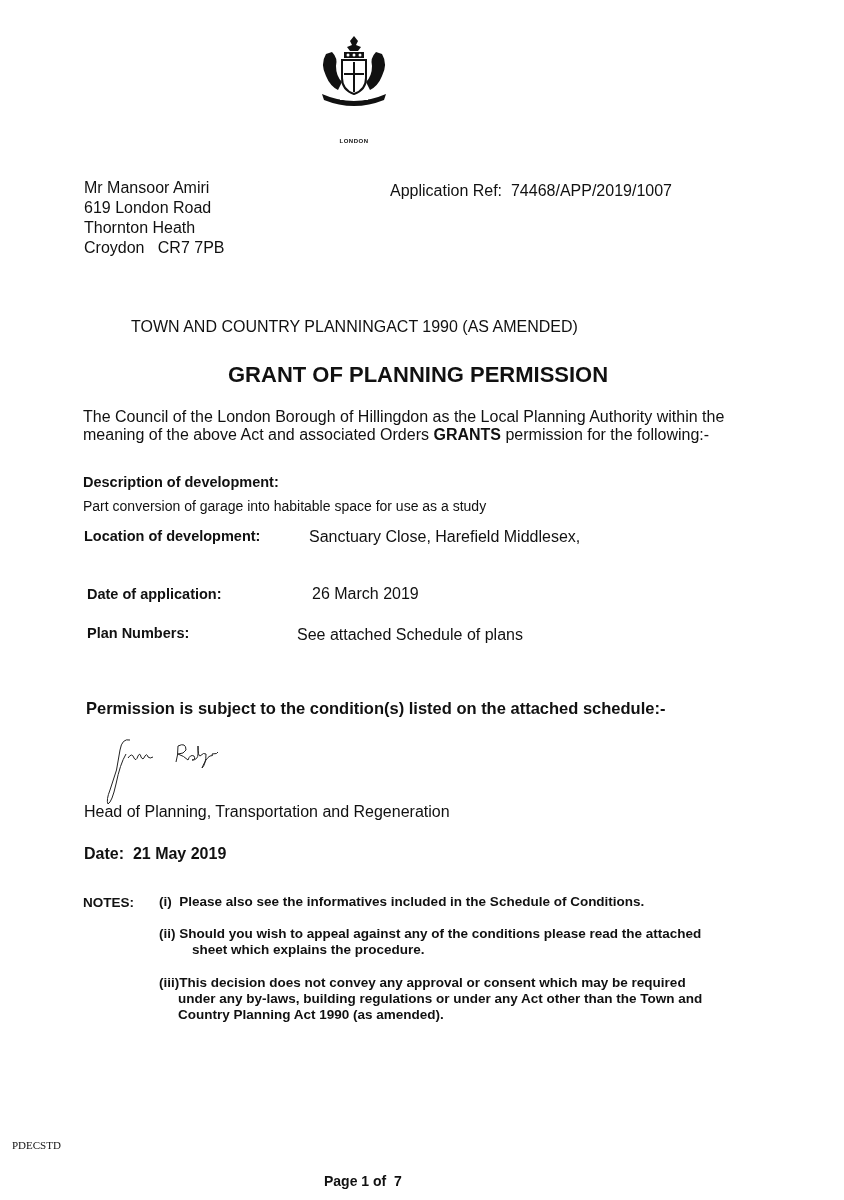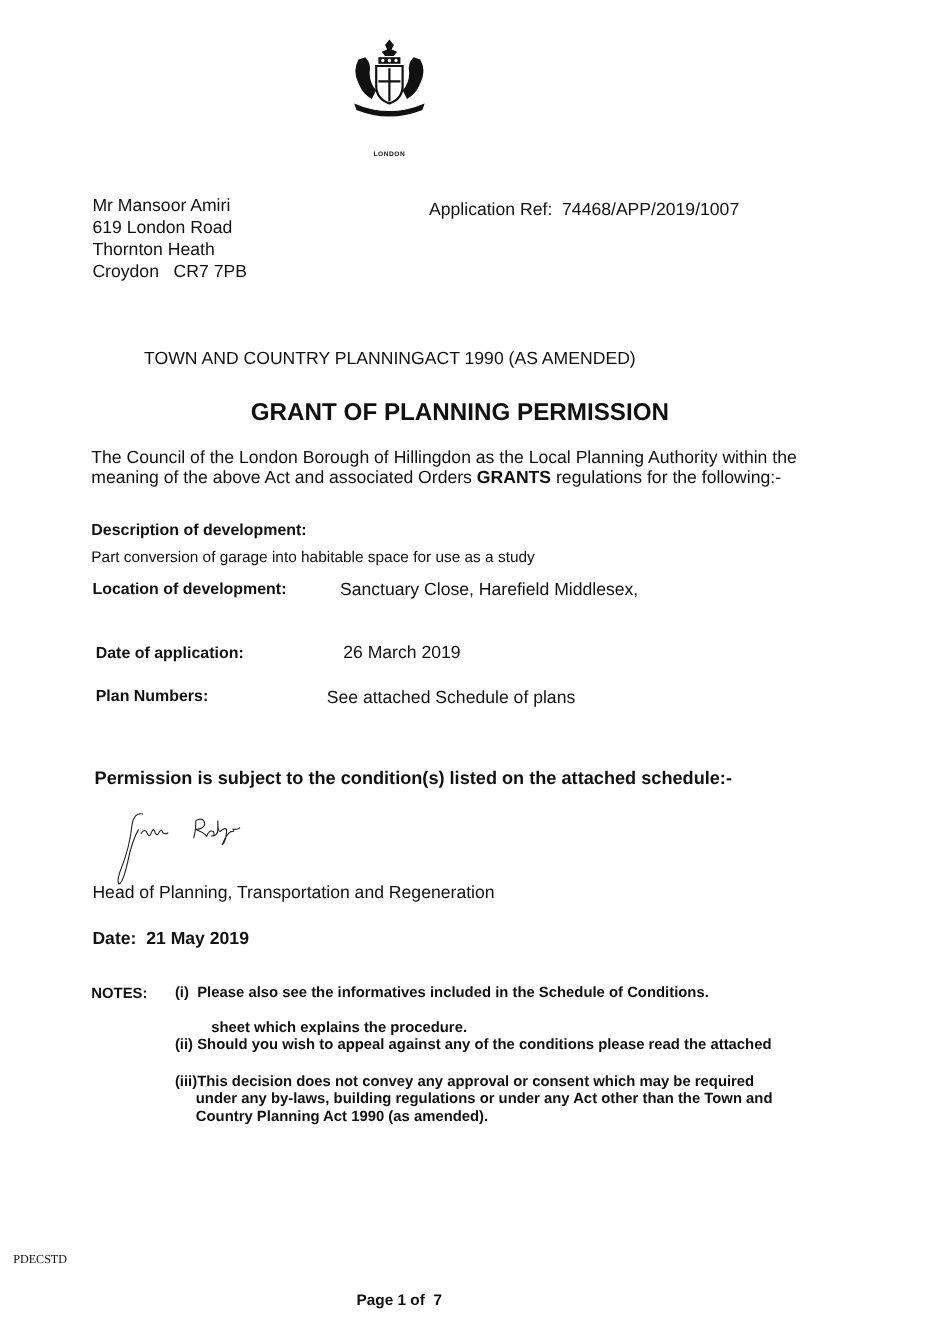--- a/index.html
+++ b/index.html
@@ -58,21 +58,21 @@
 </div>
 
 <div class="abs ref">
   <span>Application Ref:</span>&nbsp;
   <span>74468/APP/2019/1007</span>
 </div>
 
 <div class="abs h1">TOWN AND COUNTRY PLANNINGACT 1990 (AS AMENDED)</div>
 <div class="abs h2">GRANT OF PLANNING PERMISSION</div>
 
-<div class="abs intro"><span>The Council of the London Borough of Hillingdon as the Local Planning Authority within the meaning of the above Act and associated Orders </span><b>GRANTS</b><span> regulations for the following:-</span></div>
+<div class="abs intro"><span>The Council of the London Borough of Hillingdon as the Local Planning Authority within the meaning of the above Act and associated Orders </span><b>GRANTS</b><span> permission for the following:-</span></div>
 
 <div class="abs lbl" style="left:83px; top:474px;">Description of development:</div>
 <div class="abs sm" style="left:83px; top:498px;">Part conversion of garage into habitable space for use as a study</div>
 
 <div class="abs lbl" style="left:84px; top:528px;">Location of development:</div>
 <div class="abs val" style="left:309px; top:528px;">Sanctuary Close, Harefield Middlesex,</div>
 
 <div class="abs lbl" style="left:87px; top:586px;">Date of application:</div>
 <div class="abs val" style="left:312px; top:585px;">26 March 2019</div>
 
@@ -92,22 +92,22 @@
 <div class="abs date" style="white-space:pre">Date:  21 May 2019</div>
 
 <div class="abs notes" style="left:83px; top:895px;">NOTES:</div>
 
 <div class="abs notes" style="left:159px; top:894px;">
   <span>(i)</span>&nbsp;
   <span>Please also see the informatives included in the Schedule of Conditions.</span>
 </div>
 
 <div class="abs notes" style="left:159px; top:926px;">
+  <div><span>(ii)</span>&nbsp;<span>Should you wish to appeal against any of the conditions please read the attached</span></div>
   <div style="padding-left:33px;">sheet which explains the procedure.</div>
-  <div><span>(ii)</span>&nbsp;<span>Should you wish to appeal against any of the conditions please read the attached</span></div>
 </div>
 
 <div class="abs notes" style="left:159px; top:975px;">
   <div><span>(iii)</span><span>This decision does not convey any approval or consent which may be required</span></div>
   <div style="padding-left:19px;">under any by-laws, building regulations or under any Act other than the Town and</div>
   <div style="padding-left:19px;">Country Planning Act 1990 (as amended).</div>
 </div>
 
 <div class="abs footer-l">PDECSTD</div>
 <div class="abs footer-c" style="white-space:pre">Page 1 of  7</div>

